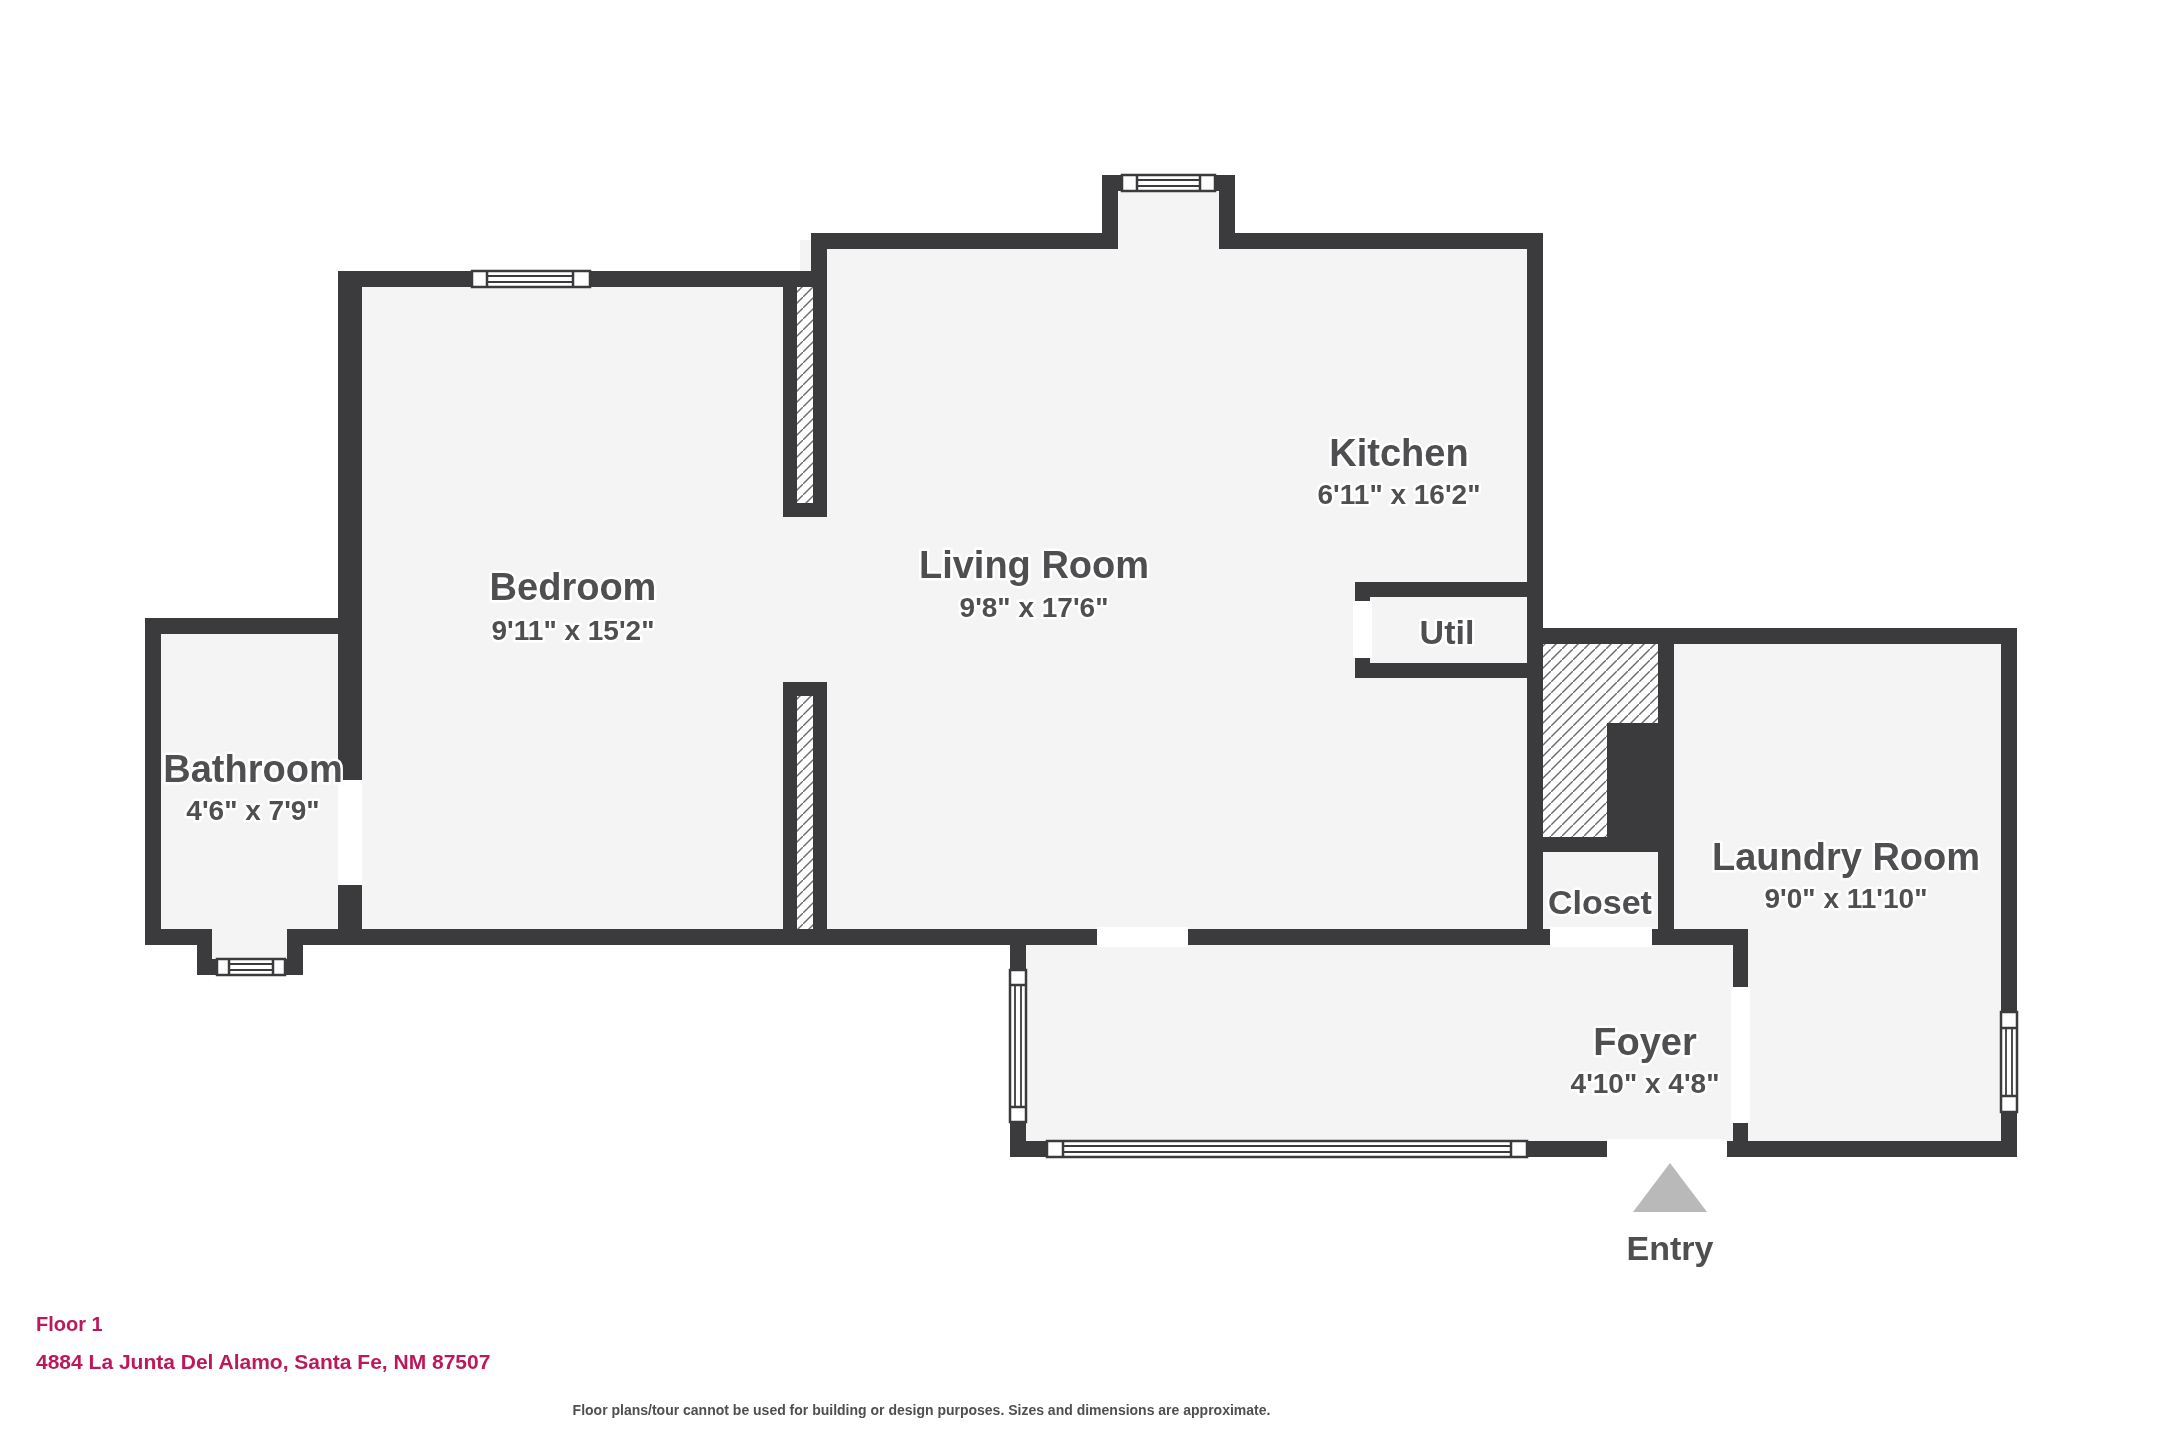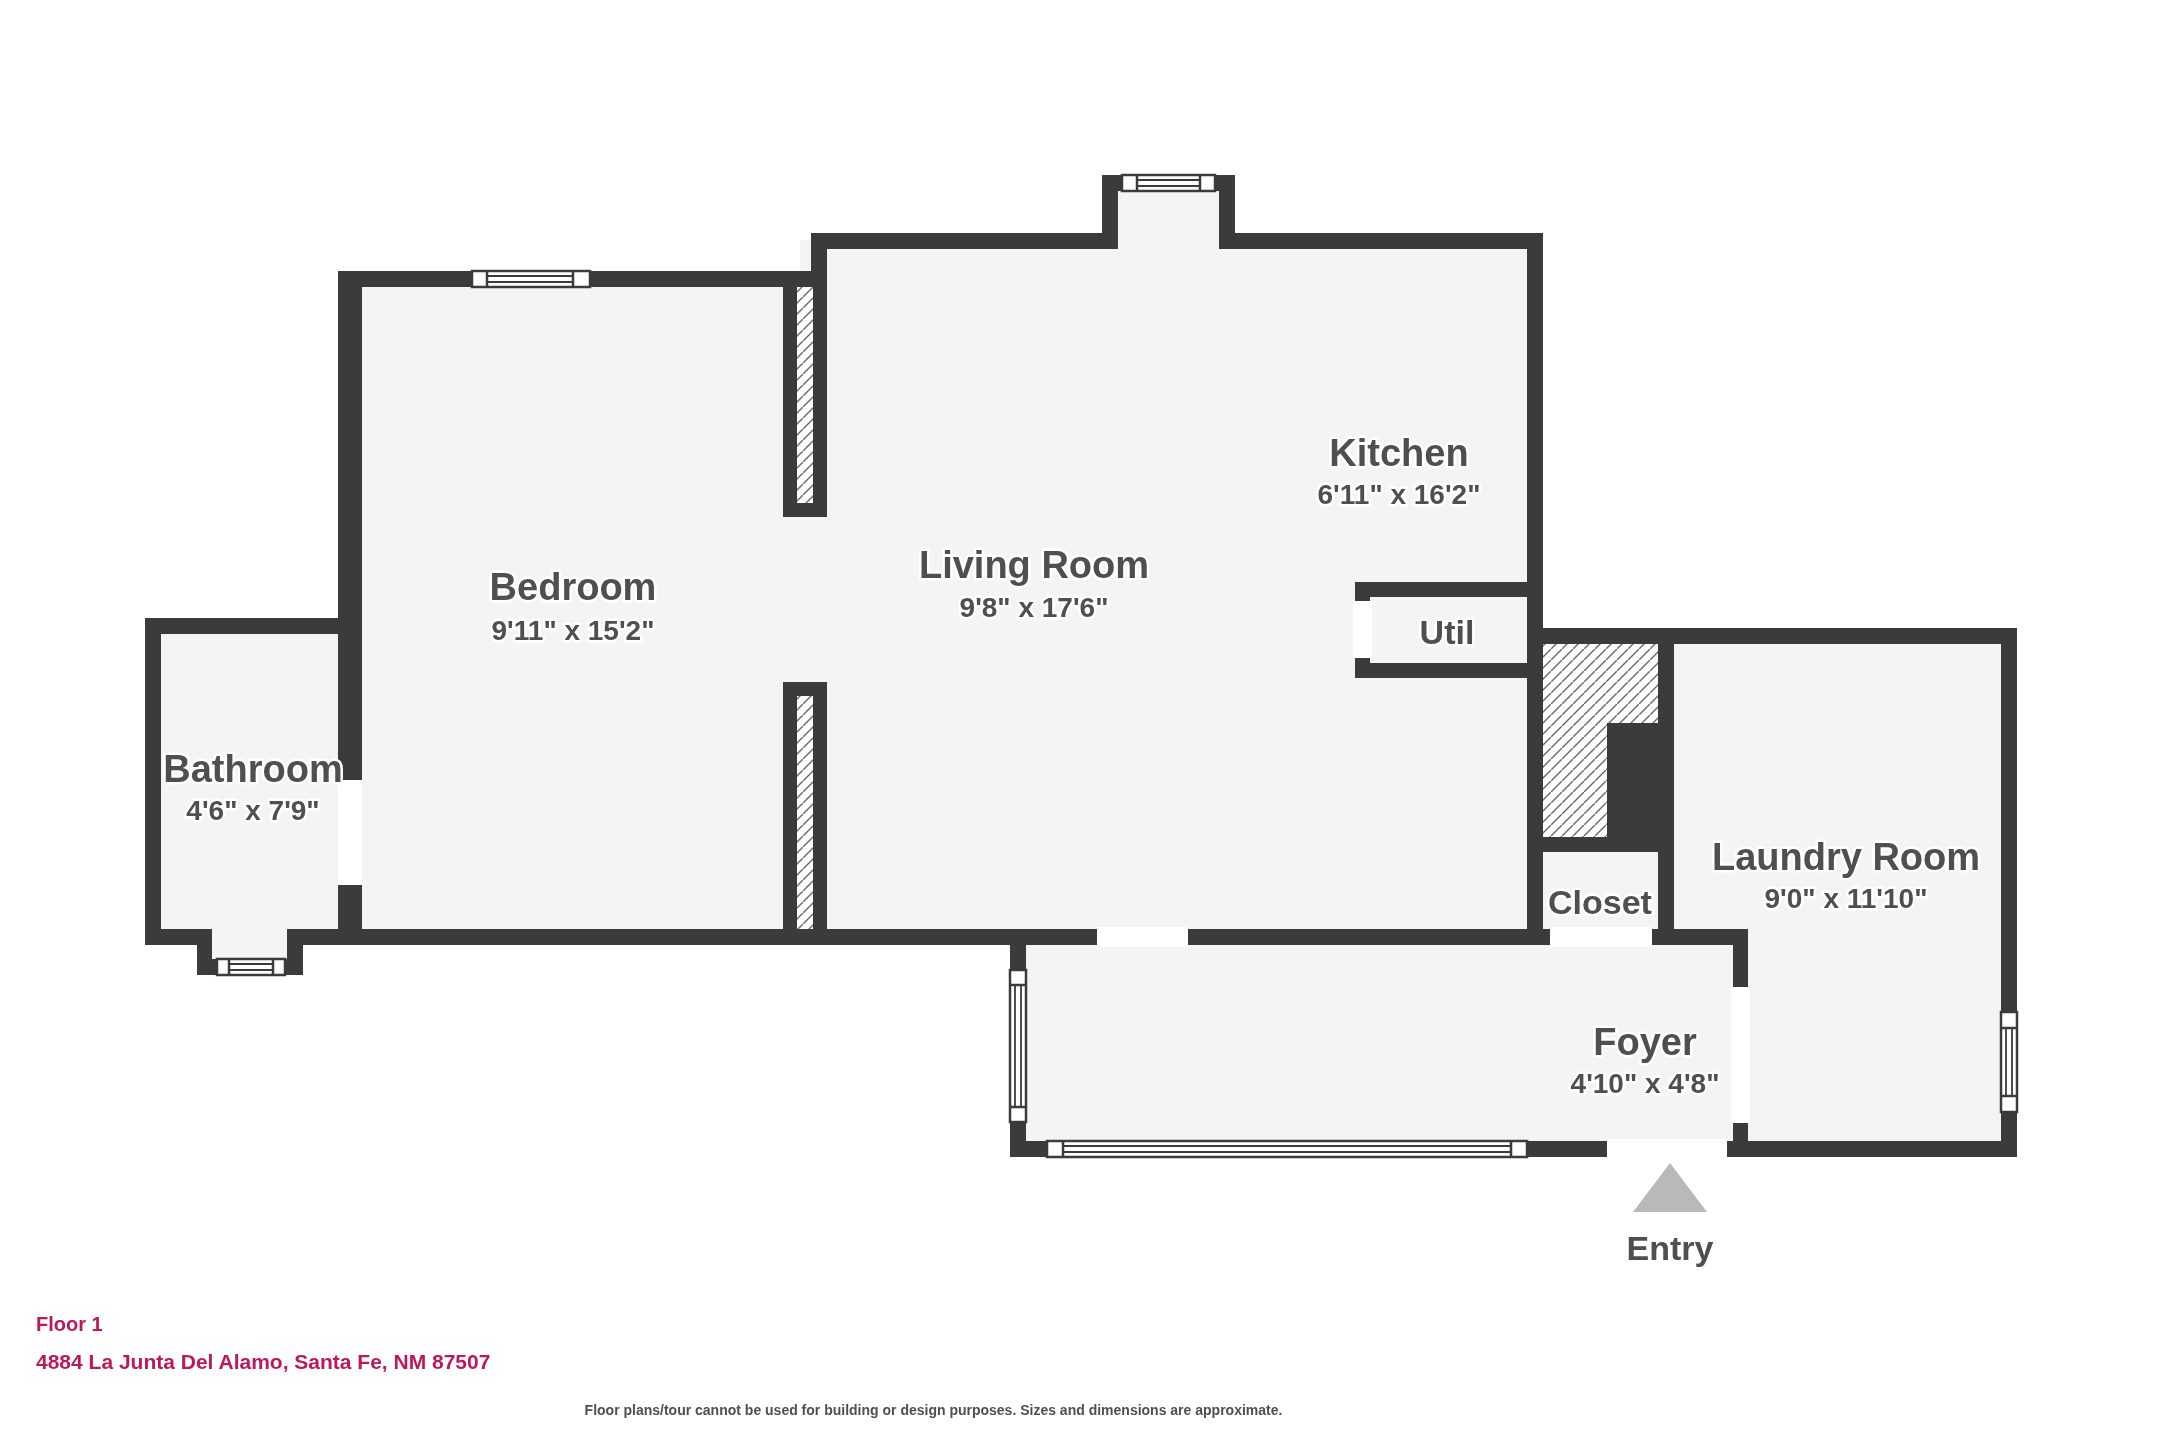--- a/index.html
+++ b/index.html
@@ -1,21 +1,21 @@
 <!DOCTYPE html>
 <html><head>
 <meta charset="utf-8">
 <style>
   html,body{margin:0;padding:0;background:#ffffff;}
   body{width:2160px;height:1440px;position:relative;font-family:"Liberation Sans",sans-serif;overflow:hidden;}
   #plan-svg{position:absolute;left:0;top:0;}
   .footer-text{position:absolute;color:#be185d;font-weight:700;}
   #address{left:36px;top:1350px;font-size:21px;}
   #floor-label{left:36px;top:1313px;font-size:20px;}
-  #disclaimer{left:12px;top:1402px;width:1843px;text-align:center;font-size:14px;color:#4f4f4f;}
+  #disclaimer{left:0;top:1402px;width:1843px;text-align:center;font-size:14px;color:#4f4f4f;}
   text{font-family:"Liberation Sans",sans-serif;font-weight:700;text-anchor:middle;paint-order:stroke;stroke:#ffffff;stroke-width:5px;stroke-linejoin:round;}
   .room-name{font-size:38px;}
   .room-dims{font-size:28px;}
   .room-name-sm{font-size:34px;}
 </style>
 </head>
 <body>
 
 <svg id="plan-svg" width="2160" height="1440" viewBox="0 0 2160 1440" xmlns="http://www.w3.org/2000/svg">
   <defs>

